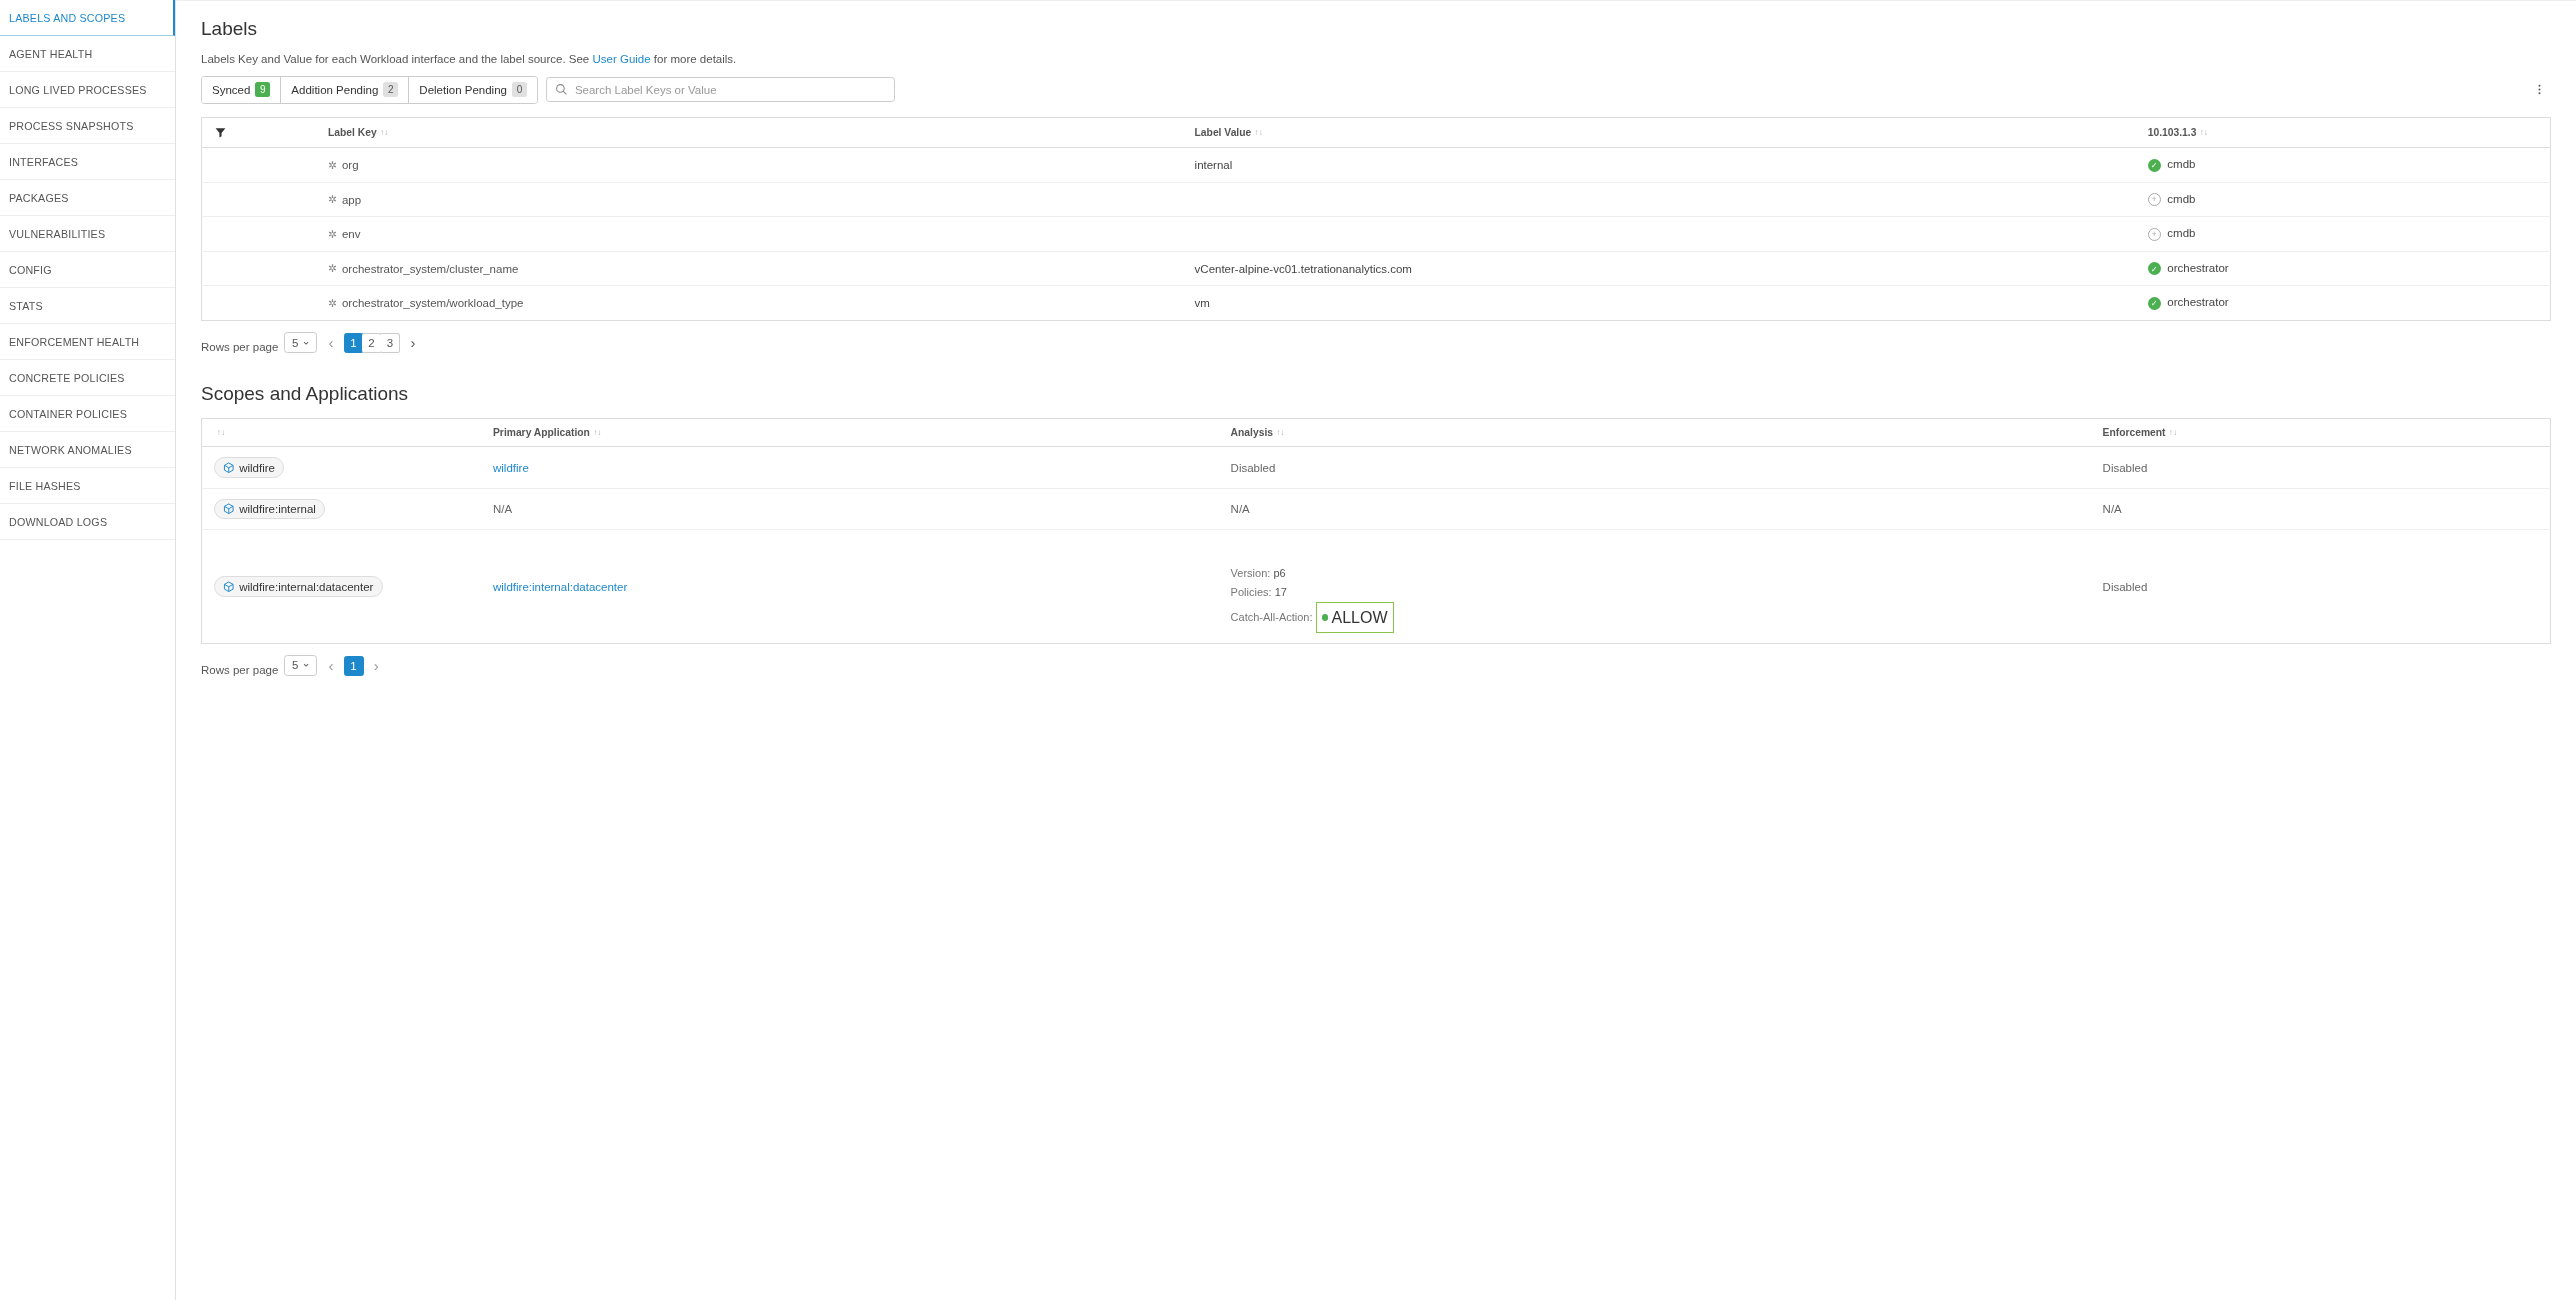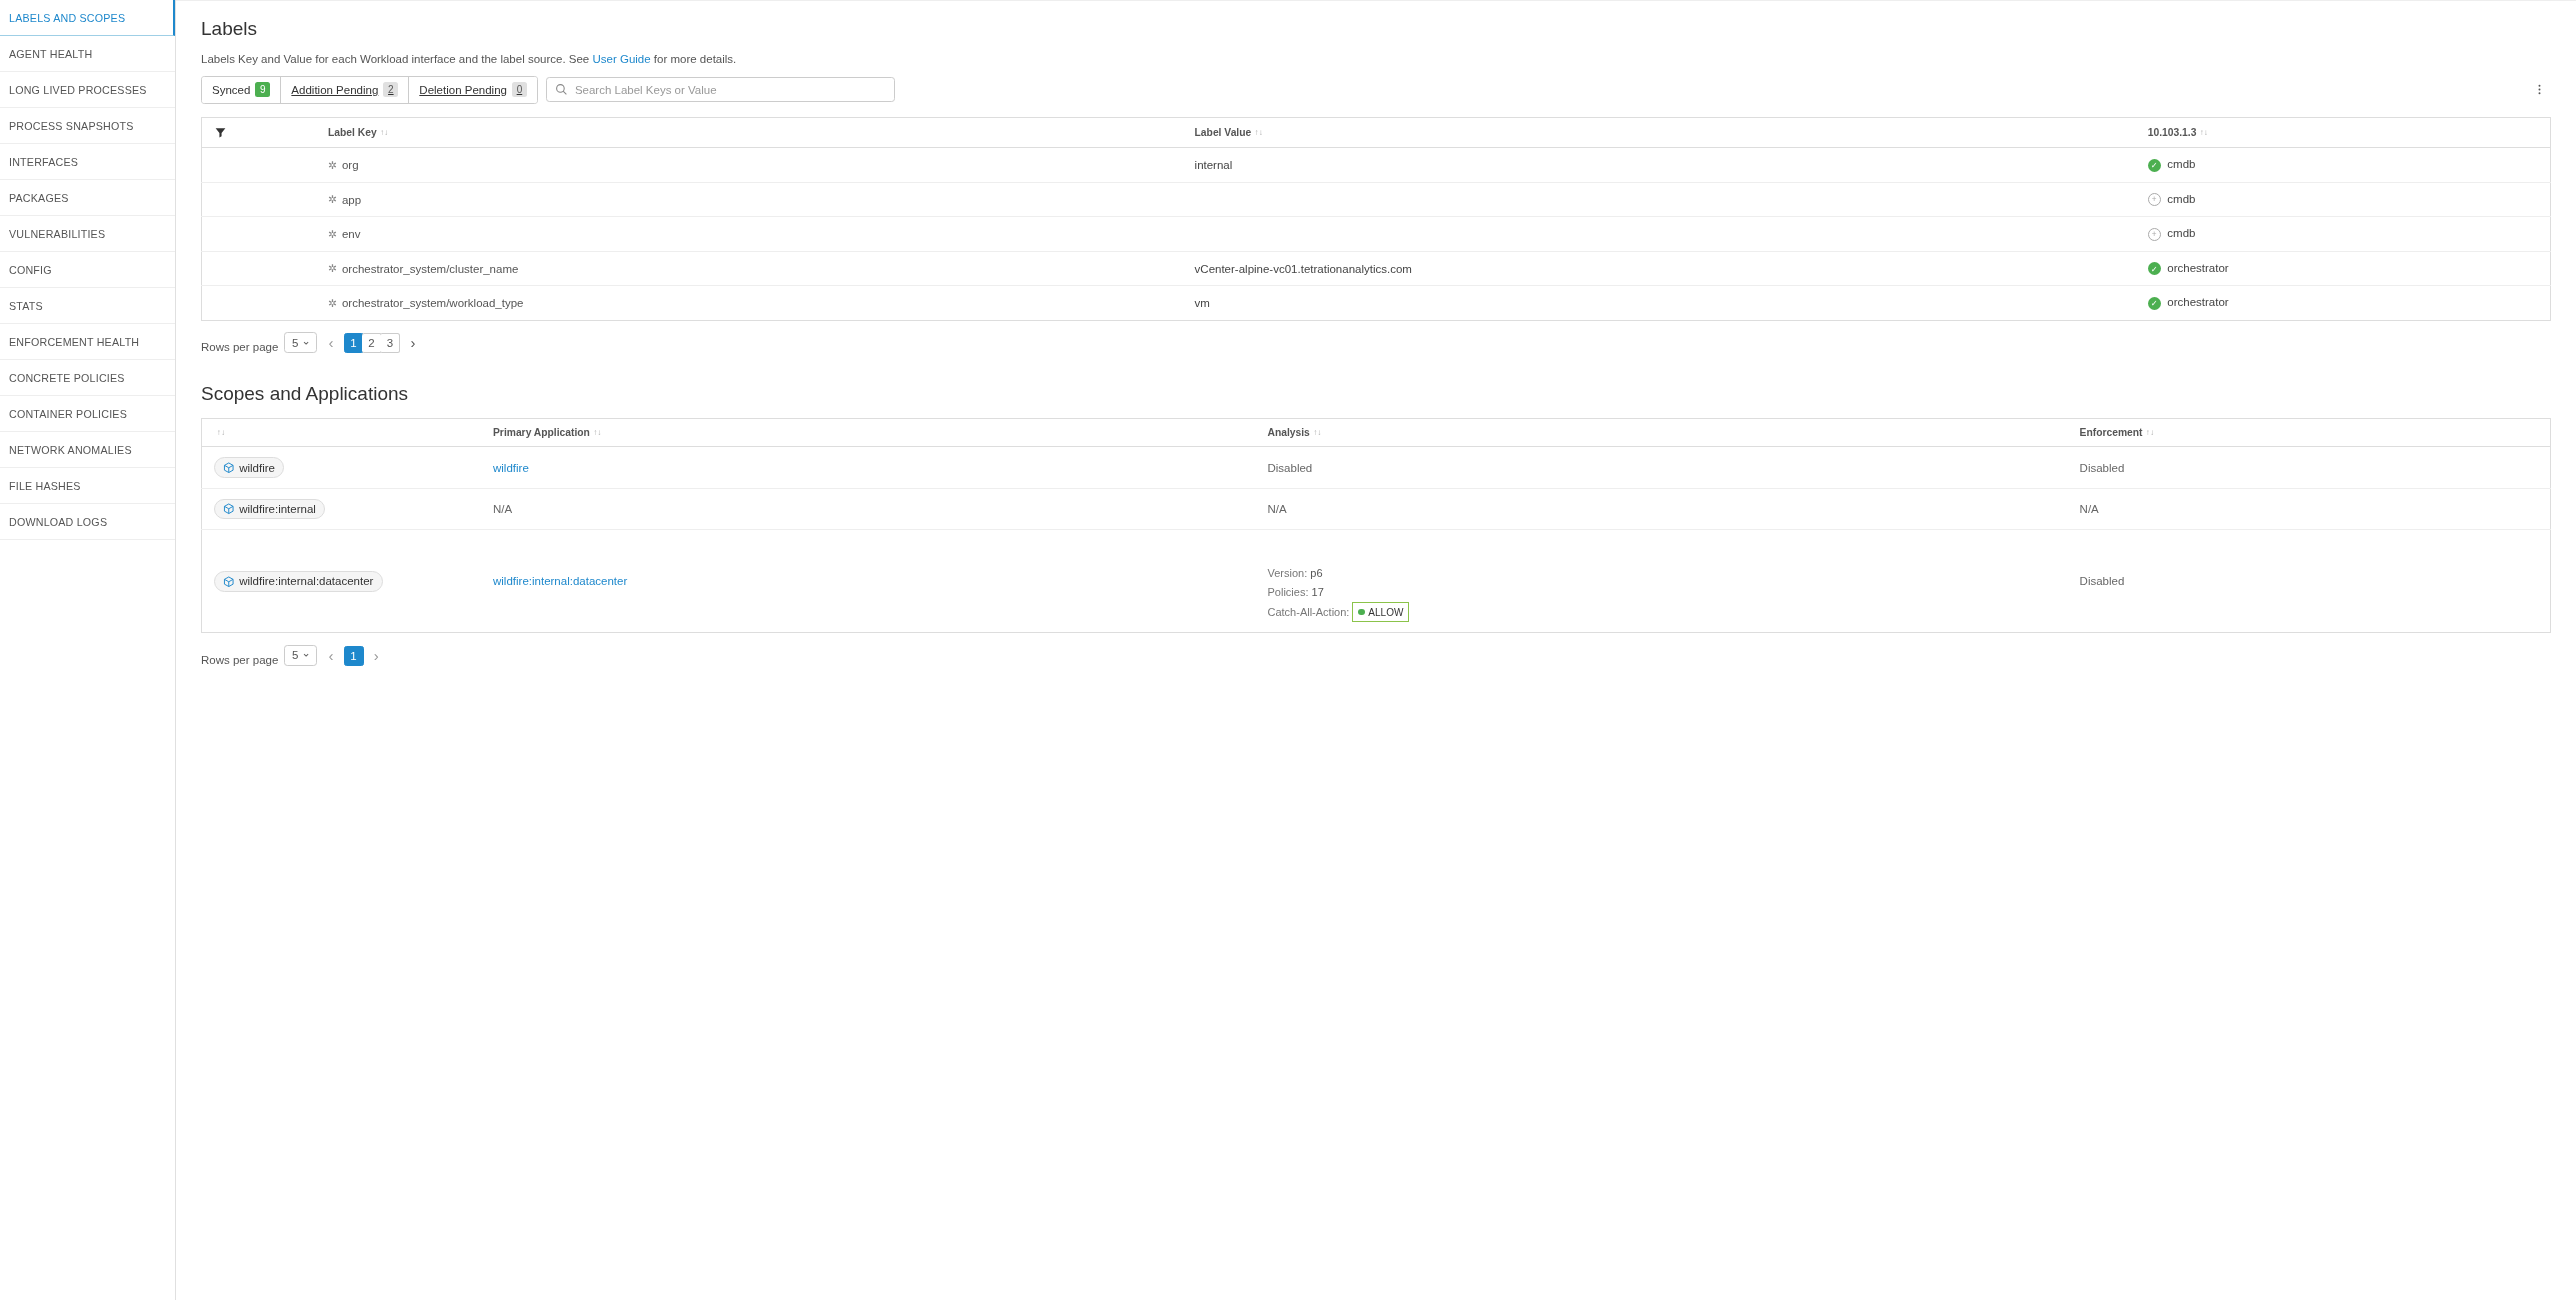--- a/index.html
+++ b/index.html
@@ -8,21 +8,21 @@
 .sidebar { width: 176px; border-right: 0.8px solid #e0e0e0; background: #fff; }
 .sidebar-item { padding: 11.5px 9px; font-size: 10.7px; color: #555; cursor: pointer; border-bottom: 0.8px solid #eee; text-transform: uppercase; letter-spacing: 0.2px; }
 .sidebar-item.active { color: #1e88cc; border-right: 2.5px solid #1e88cc; background: #fff; font-weight: 500; border-bottom: 1.6px solid #9fcfe6; }
 .main { flex: 1; padding: 16.5px 25px; background: #fff; overflow-x: auto; border-top: 0.8px solid #eee; }
 .section-title { font-size: 19px; font-weight: 400; color: #333; margin-bottom: 13px; }
 .section-desc { font-size: 11.5px; color: #555; margin-bottom: 11px; }
 .section-desc a { color: #1e88cc; text-decoration: none; }
 .toolbar-row { display: flex; align-items: center; gap: 8.2px; margin-bottom: 13px; }
 .filter-group { display: flex; align-items: stretch; border: 0.8px solid #ccc; border-radius: 3.3px; overflow: hidden; }
 .filter-btn { padding: 5.8px 10px; background: #fff; font-size: 11.5px; color: #333; display: flex; align-items: center; gap: 5px; }
-.filter-btn + .filter-btn { border-left: 0.8px solid #ccc; text-decoration: underline; }
+.filter-btn + .filter-btn { border-left: 0.8px solid #ccc; }
 .count-badge { display: inline-flex; align-items: center; justify-content: center; min-width: 15px; height: 15px; padding: 0 3.3px; border-radius: 2.5px; font-size: 10px; font-weight: 500; }
 .count-badge.green { background: #4caf50; color: #fff; }
 .count-badge.grey { background: #e0e0e0; color: #555; }
 .search-box { display: flex; align-items: center; border: 0.8px solid #ccc; border-radius: 3.3px; padding: 5px 8.2px; width: 349px; }
 .search-box input { border: none; outline: none; font-size: 11.5px; flex: 1; margin-left: 6.6px; color: #333; }
 .search-box input::placeholder { color: #999; }
 .more-dots { margin-left: auto; padding: 5px; cursor: pointer; color: #555; }
 .table { width: 100%; border-collapse: collapse; border: 0.8px solid #ddd; margin-bottom: 11.5px; }
 .table th { text-align: left; padding: 8.2px 11.5px; font-size: 10.3px; font-weight: 600; color: #555; border-bottom: 0.8px solid #ddd; background: #fff; }
 .table td { padding: 10px 11.5px; font-size: 11.5px; color: #444; border-bottom: 0.8px solid #eee; }
@@ -38,21 +38,21 @@
 .perpage-select { border: 0.8px solid #ccc; border-radius: 3.3px; padding: 3.3px 6.6px; background: #fff; font-size: 11.5px; display: inline-flex; align-items: center; gap: 3.3px; }
 .page-btn { width: 20px; height: 20px; display: inline-flex; align-items: center; justify-content: center; border: 0.8px solid #ccc; border-radius: 2.5px; background: #fff; color: #555; cursor: pointer; margin: 0 -0.8px; font-size: 11.5px; }
 .page-btn.number + .page-btn.number { border-left: none; }
 .page-btn.active { background: #1e88cc; color: #fff; border-color: #1e88cc; }
 .page-btn.nav { border: none; background: transparent; font-size: 15px; color: #999; width: 16.5px; }
 .page-btn.nav.dark { color: #555; }
 .page-row-nums { display: flex; }
 .scope-tag { display: inline-flex; align-items: center; gap: 5px; padding: 3.3px 8.2px; border: 0.8px solid #ddd; border-radius: 11.5px; background: #f5f5f5; font-size: 11.5px; color: #333; }
 .scope-tag .cube { color: #1e88cc; }
 .link-text { color: #1e88cc; font-weight: 500; }
-.allow-badge { display: inline-flex; align-items: center; gap: 3.3px; border: 0.8px solid #8bc34a; padding: 0.8px 5px; font-size: 10px; color: #333; text-align: center; }
+.allow-badge { display: inline-flex; align-items: center; gap: 3.3px; border: 0.8px solid #8bc34a; padding: 0.8px 5px; font-size: 16px; color: #333; text-align: center; }
 .allow-dot { width: 6.6px; height: 6.6px; border-radius: 50%; background: #4caf50; }
 .disabled-text { color: #666; }
 .analysis-block { font-size: 11px; color: #555; line-height: 1.7; margin-top: 24px; }
 .analysis-block .lbl { color: #777; }
 svg { display: block; }
 </style>
 </head>
 <body>
 
 <div class="container">

